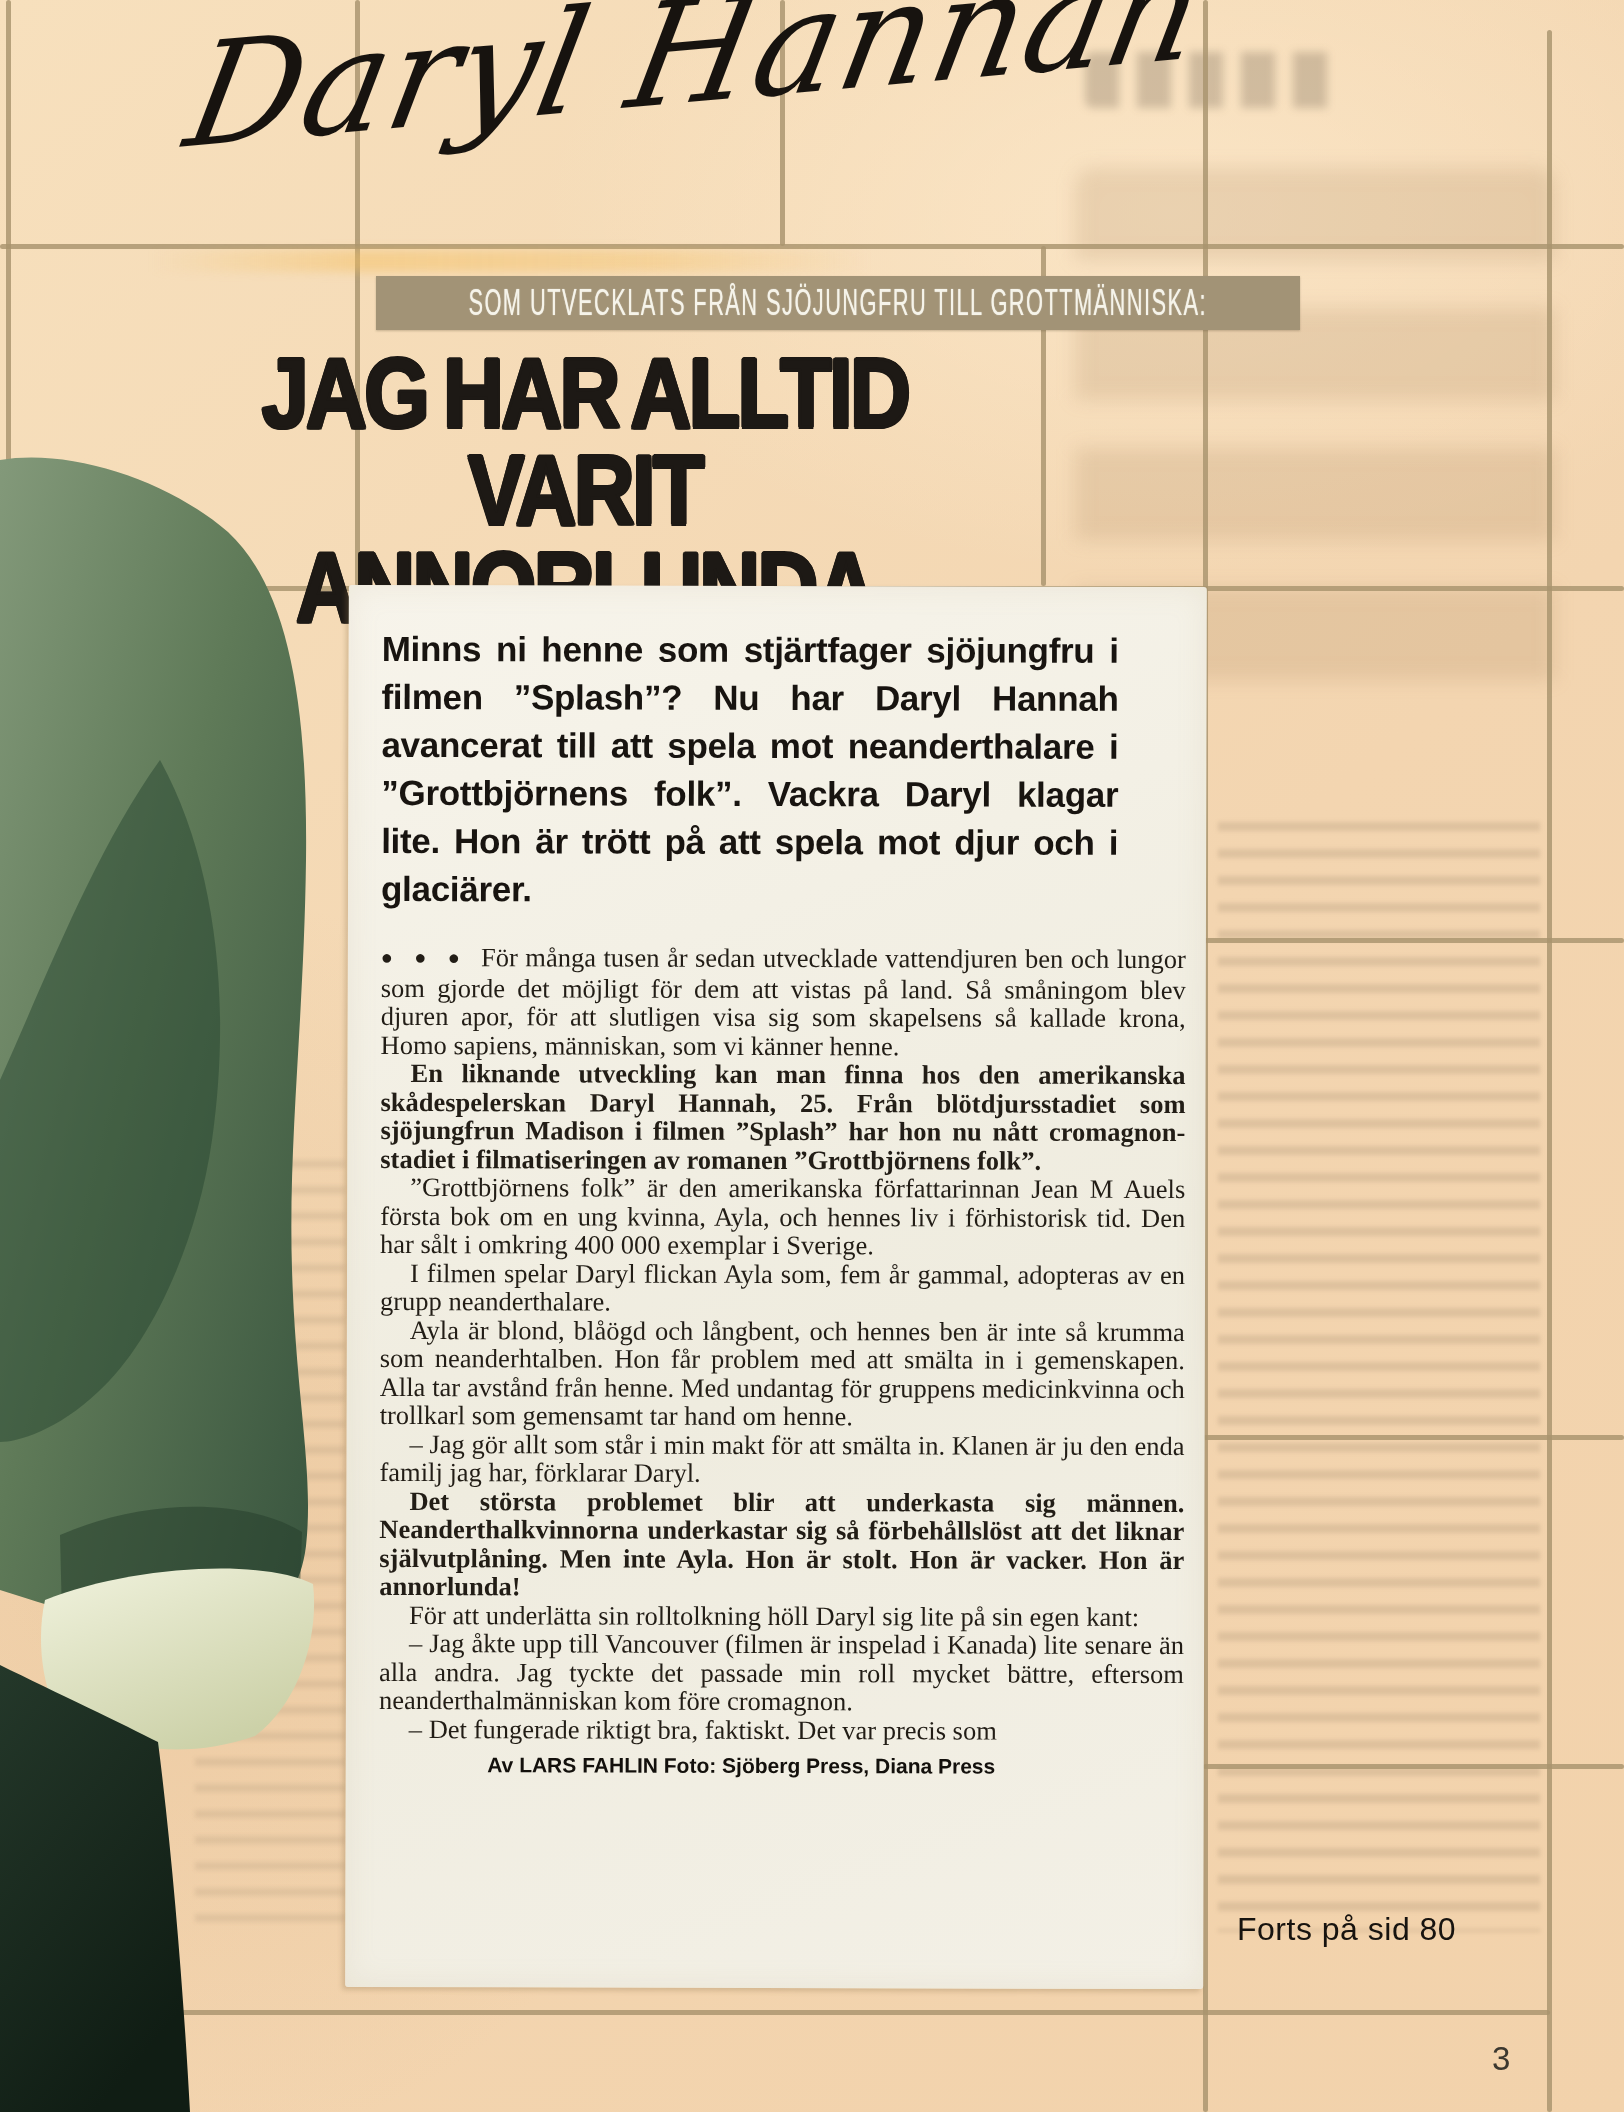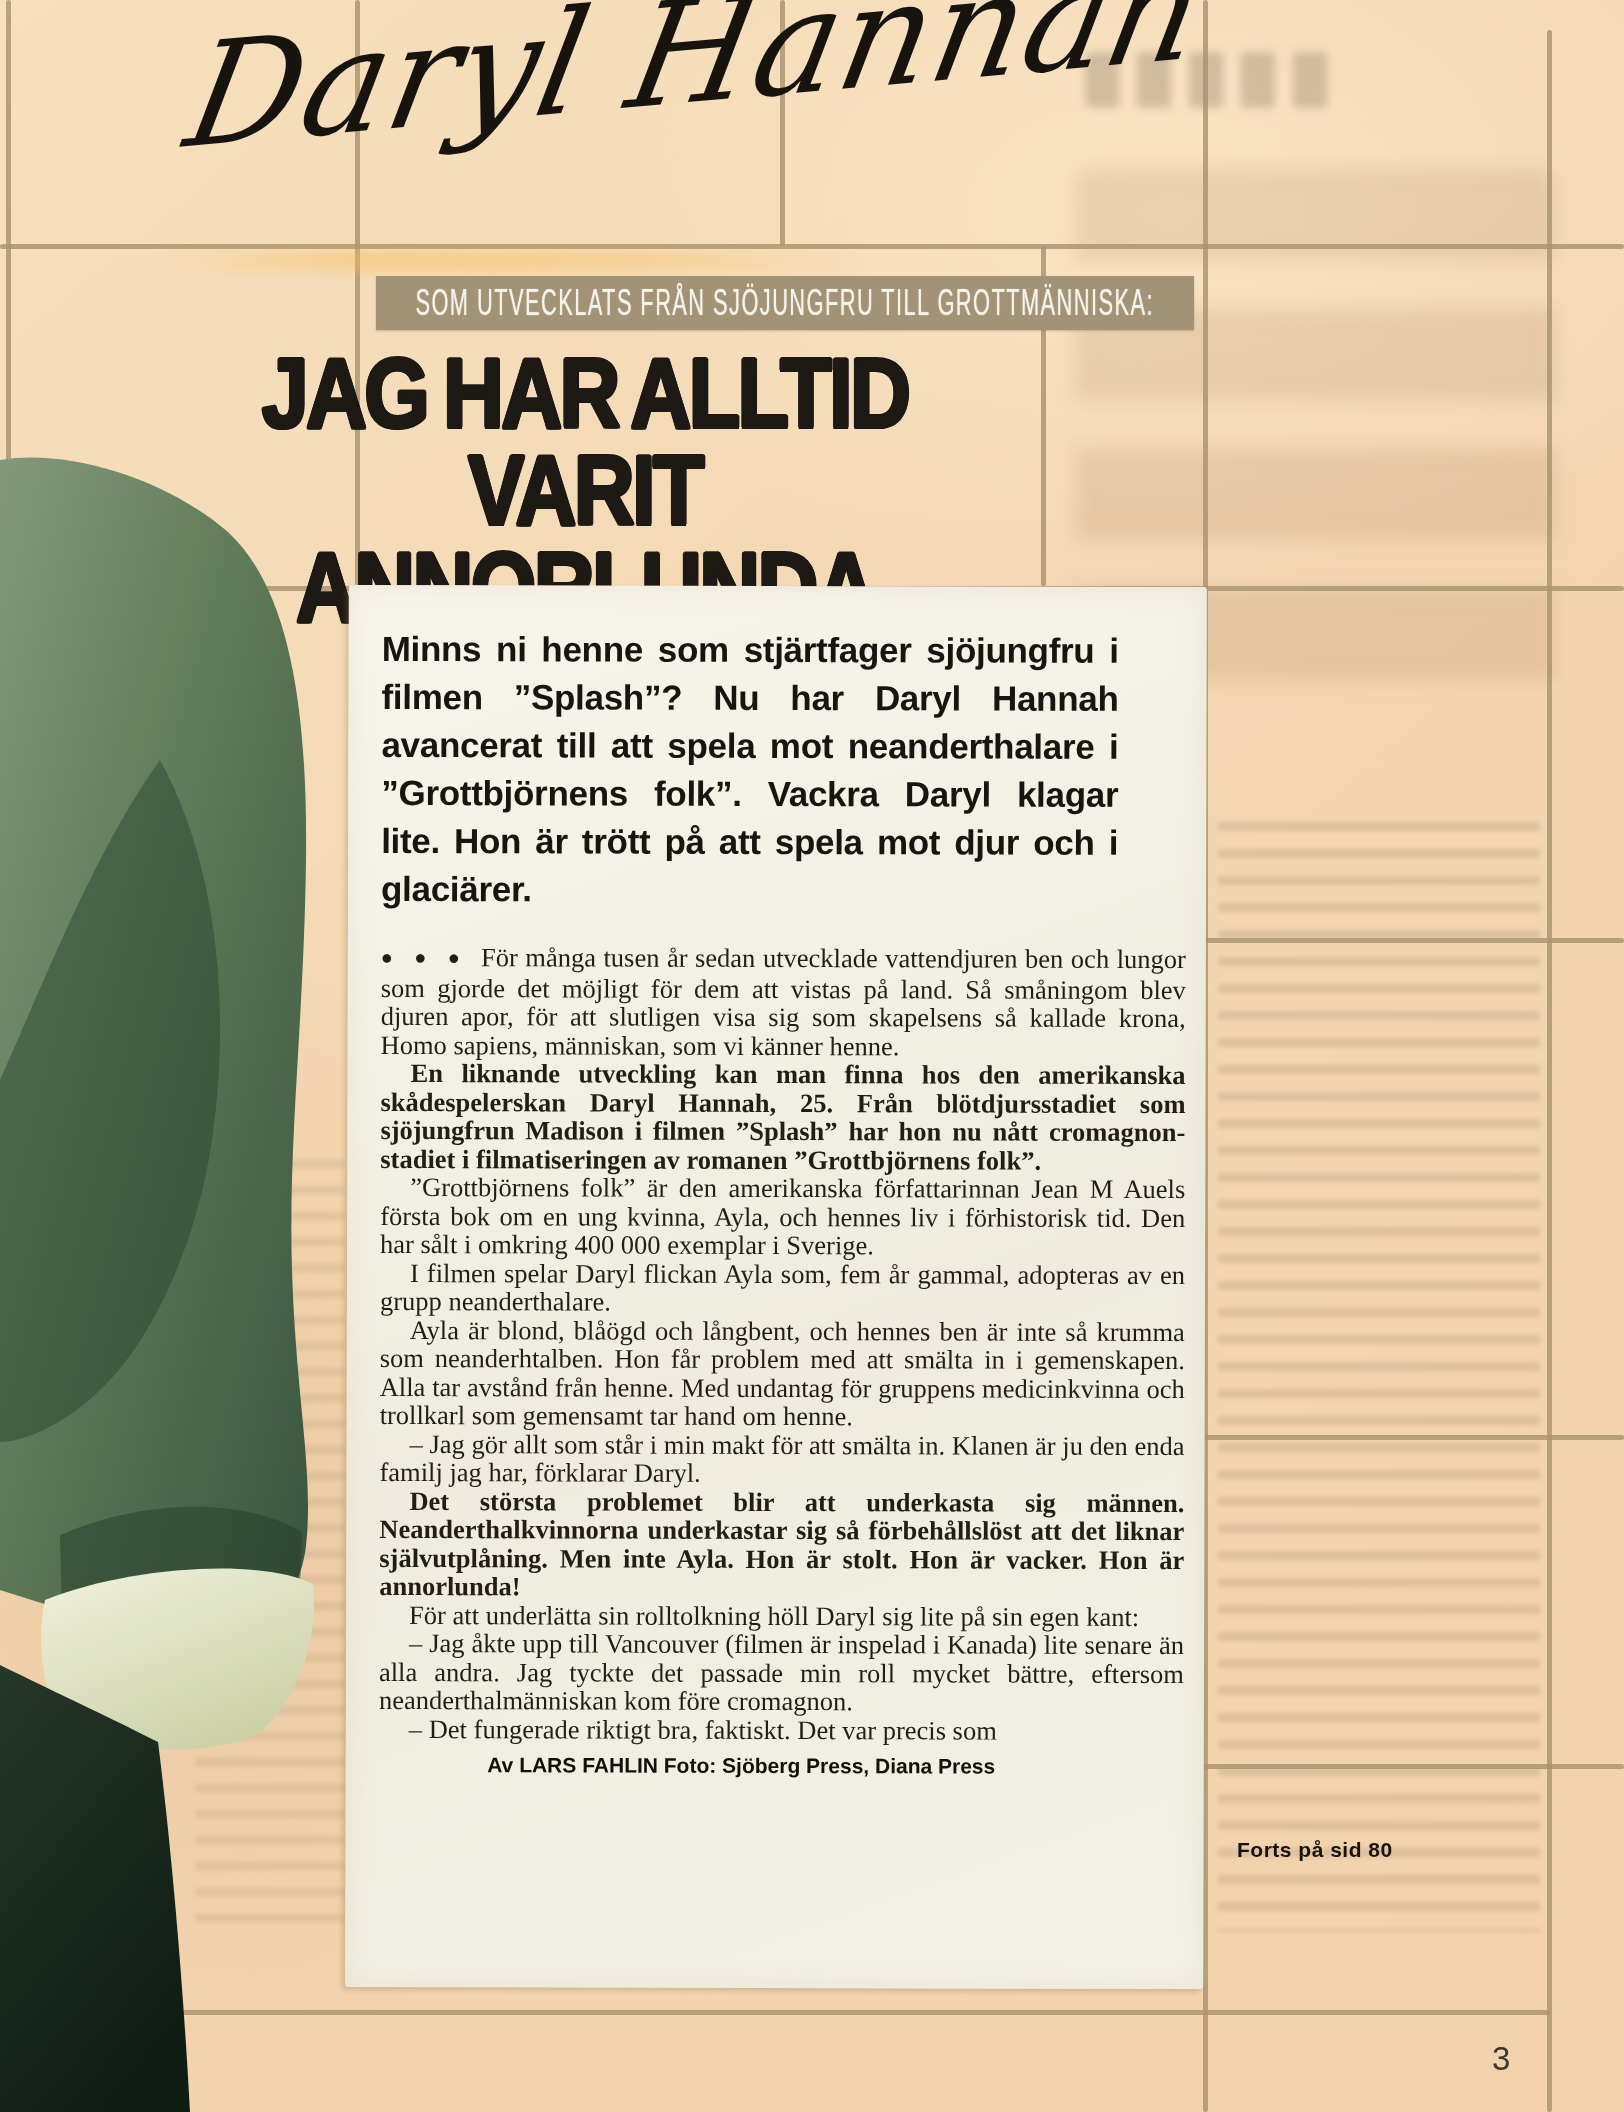--- a/index.html
+++ b/index.html
@@ -46,21 +46,21 @@
   
   .signature {
     position:absolute; left:185px; top:14px; width:1030px; height:225px;
     color:#17130f; font-family:"DejaVu Serif", serif; font-style:italic;
     font-size:142px; letter-spacing:1px; white-space:nowrap;
     transform:rotate(-5deg) skewX(-16deg); transform-origin:left center;
   }
 
   
   .kicker {
-    position:absolute; left:376px; top:276px; width:818px; height:54px;
+    position:absolute; left:376px; top:276px; width:924px; height:54px;
     background:var(--banner); display:flex; align-items:center; justify-content:center;
     box-shadow:0 1px 2px rgba(90,75,50,.3);
   }
   .kicker span {
     display:inline-block; color:#f6f4ea; font-size:23px; font-weight:normal;
     letter-spacing:1.5px; white-space:nowrap; transform:scale(.95,1.6);
     text-shadow:0 0 1px rgba(255,255,255,.6);
   }
 
   
@@ -96,21 +96,21 @@
   .para.normal, .para.bold { text-indent:30px; }
   .para.bold { font-weight:bold; }
   .para.lead { text-indent:0; }
   .bullets { font-family:"Liberation Sans",sans-serif; font-size:20px; letter-spacing:7px; position:relative; top:-2px; }
   .credit {
     margin-top:10px; width:805px; box-sizing:border-box; padding-right:80px;
     text-align:center; font-weight:bold; font-size:21px; color:#13100c;
   }
 
   
-  .continuation { position:absolute; left:1237px; top:1838px; font-weight:bold; font-size:21px; color:#17130f; letter-spacing:.5px; }
+  .continuation { position:absolute; left:1237px; top:1911px; font-weight:normal; font-size:32px; color:#17130f; letter-spacing:.5px; }
   .page-number  { position:absolute; left:1492px; top:2040px; font-size:33px; color:#3c382f; }
 </style>
 </head>
 <body>
 
 <div id="page">
 
   <div class="ghost ghost-big"></div>
   <div class="ghost ghost-col"></div>
   <div class="ghost ghost-left"></div>

